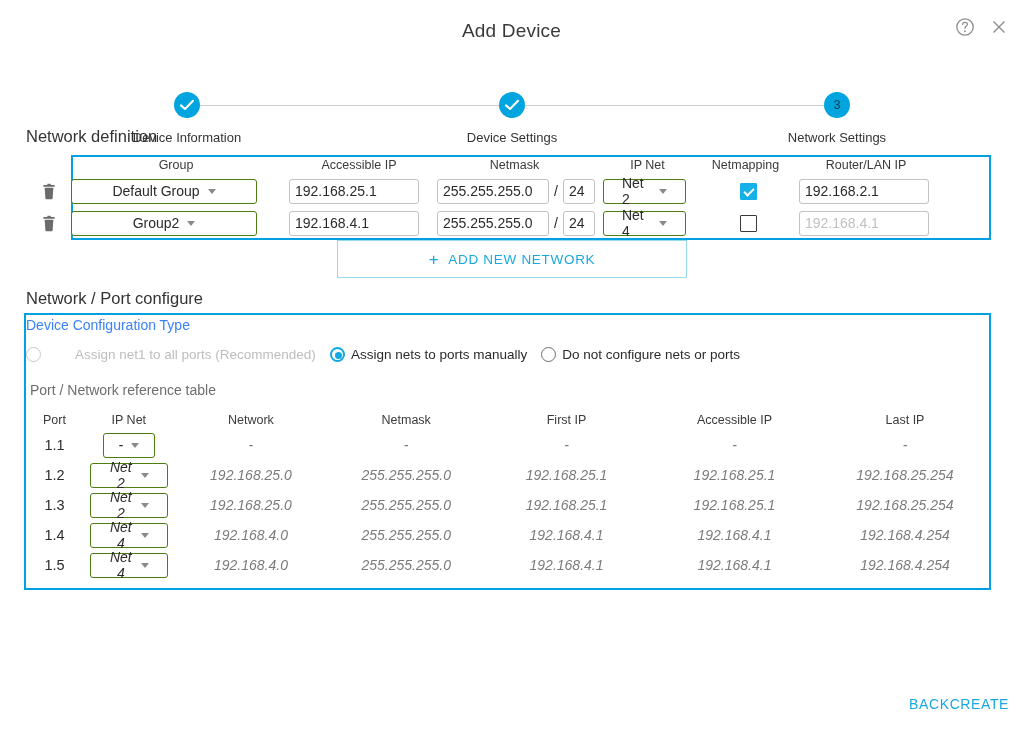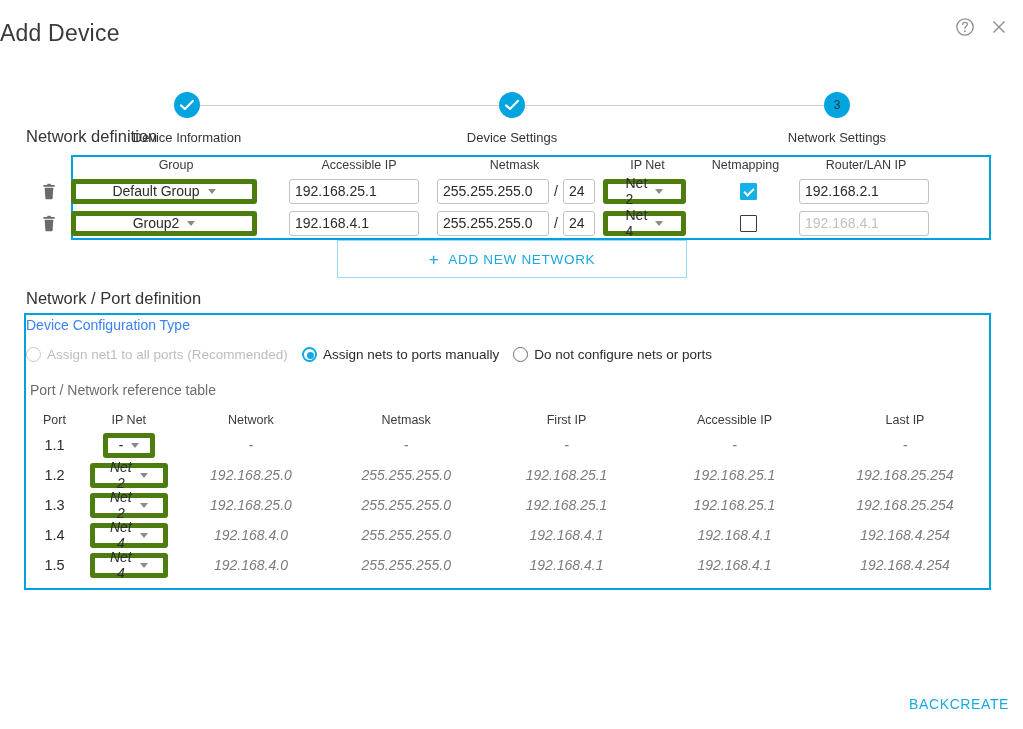--- a/index.html
+++ b/index.html
@@ -33,21 +33,22 @@
     display: block;
     cursor: pointer;
   }
 
   
   .dialog-title {
     position: absolute;
     top: 20px;
     left: 0;
     width: 1023px;
-    font-size: 23px;
+    text-align: center;
+    font-size: 19px;
     color: #3a3a3a;
     font-weight: normal;
     letter-spacing: .2px;
   }
 
   
   .stepper {
     position: absolute;
     top: 46px;
     left: 0;
@@ -138,21 +139,21 @@
   .nd-gap { flex: 0 0 8px; }
 
   .colhdr {
     font-size: 12.5px;
     color: #3a3a3a;
     text-align: center;
   }
 
   .select-box {
     height: 25px;
-    border: 5px solid #4d7c0f;
+    border: 1px solid #4d7c0f;
     border-radius: 3px;
     background: #fff;
     display: flex;
     align-items: center;
     justify-content: center;
     font-size: 14px;
     color: #2b2b2b;
     box-sizing: border-box;
     cursor: pointer;
     position: relative;
@@ -264,21 +265,21 @@
     top: 347px;
     display: flex;
     align-items: center;
   }
   .radio-item {
     display: flex;
     align-items: center;
     margin-right: 14px;
     cursor: pointer;
   }
-  .radio-item.disabled { cursor: default; }
+  .radio-item.disabled { cursor: default; gap: 28px; }
   .rd {
     width: 15px; height: 15px;
     border-radius: 50%;
     border: 1.6px solid #6d6d6d;
     box-sizing: border-box;
     background: #fff;
     margin-right: 6px;
     position: relative;
     flex: 0 0 auto;
   }
@@ -521,21 +522,21 @@
       <input class="txt-input inp-router" type="text" placeholder="192.168.4.1" style="">
     </div>
   </div>
 </div>
 
 <div class="add-net-btn">
   <span class="plus">+</span>
   <span>ADD NEW NETWORK</span>
 </div>
 
-<div class="section-heading" style="top:289px;">Network / Port definition</div>
+<div class="section-heading" style="top:289px;">Network / Port configure</div>
 
 <div class="cfg-panel"></div>
 
 <div class="cfg-label">Device Configuration Type</div>
 
 <div class="radio-row">
   <div class="radio-item disabled">
     <span class="rd dis"></span>
     <span class="radio-txt">Assign net1 to all ports (Recommended)</span>
   </div>

